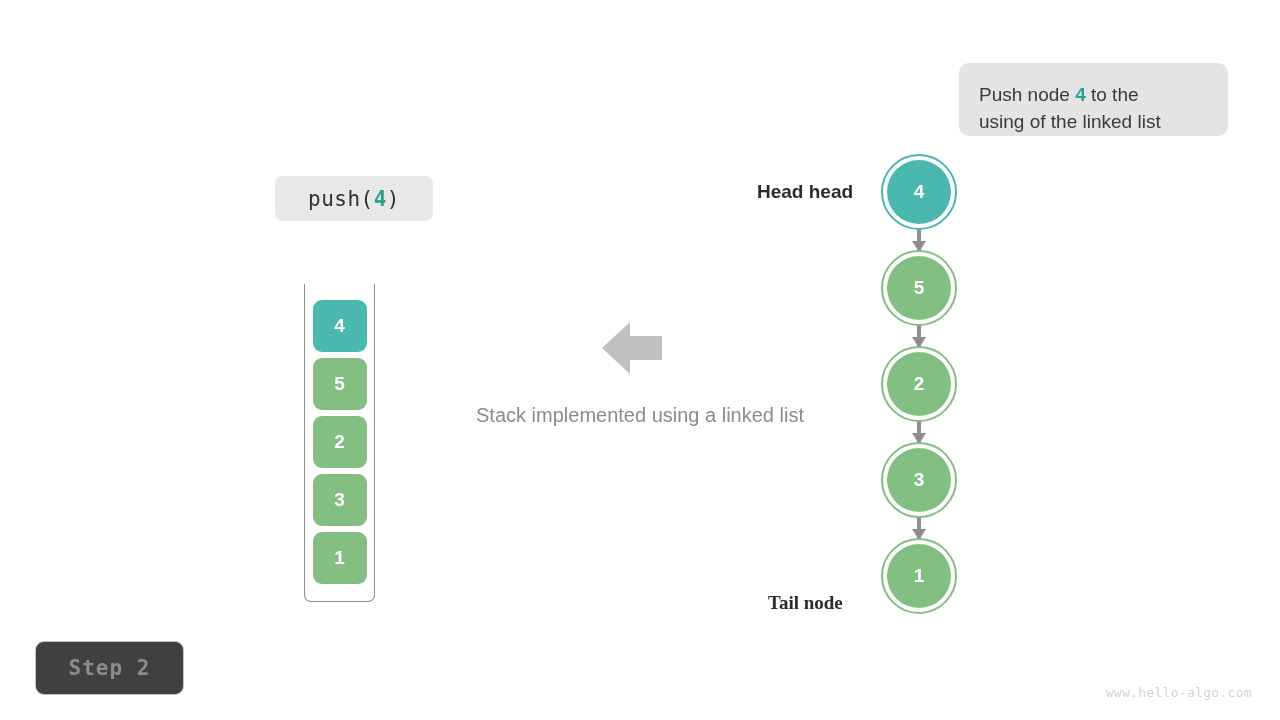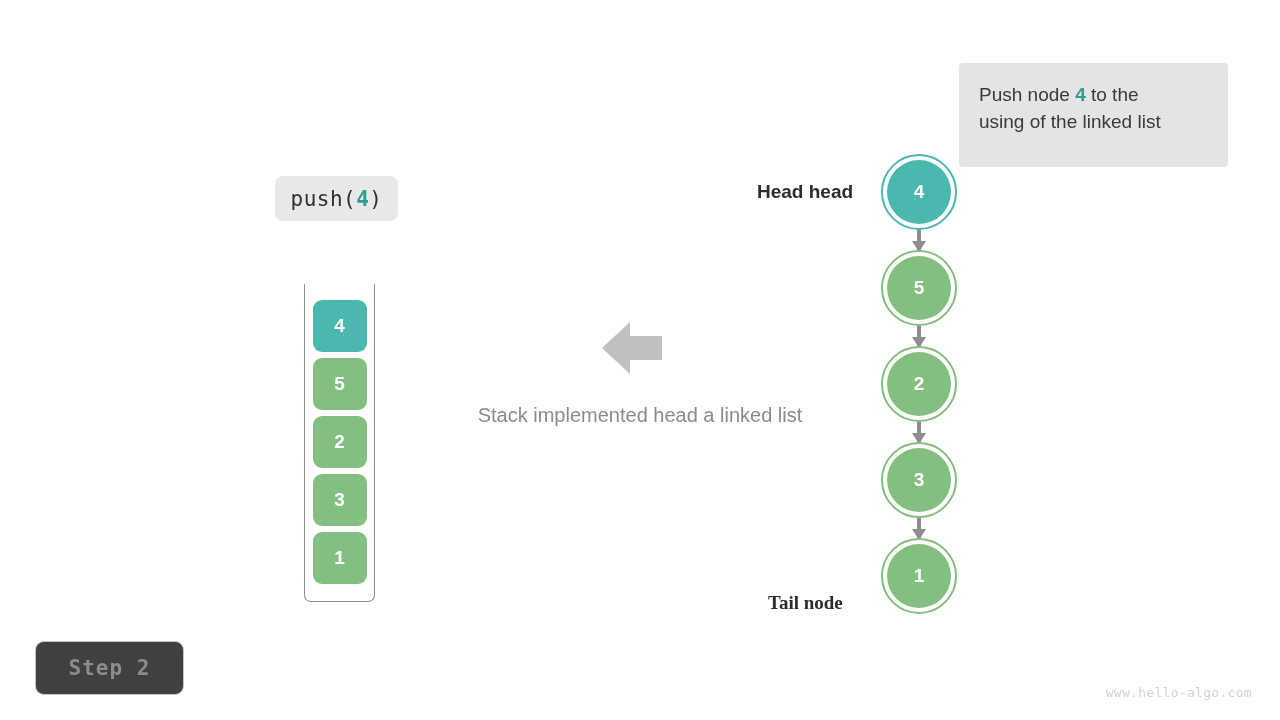--- a/index.html
+++ b/index.html
@@ -15,43 +15,43 @@
     overflow: hidden;
     font-family: "Liberation Sans", sans-serif;
   }
 
   
   #tooltip {
     position: absolute;
     left: 959px;
     top: 63px;
     width: 269px;
-    height: 104px;
+    height: 73px;
     background: #e4e4e4;
-    border-radius: 4px;
+    border-radius: 10px;
     box-sizing: border-box;
     padding: 18px 20px;
   }
   #tooltip .tip-line {
     font-size: 19px;
     color: #3a3a3a;
     line-height: 27px;
     white-space: nowrap;
   }
   #tooltip .tip-accent {
     color: #2e9e8f;
     font-weight: bold;
   }
 
   
   #push-label {
     position: absolute;
     left: 275px;
     top: 176px;
-    width: 123px;
+    width: 158px;
     height: 45px;
     background: #e8e8e8;
     border-radius: 8px;
     display: flex;
     align-items: center;
     justify-content: center;
     font-family: "DejaVu Sans Mono", monospace;
     font-size: 21px;
     color: #303030;
     letter-spacing: 0.5px;
@@ -256,21 +256,21 @@
         <div class="stack-cell" style="background: rgb(132, 191, 130);">1</div>
       </div>
   </div>
 
   <div id="center-arrow">
     <svg width="60" height="56" viewBox="0 0 60 56">
       <polygon points="0,28 28,2 28,16 60,16 60,40 28,40 28,54" fill="#c0c0c0"></polygon>
     </svg>
   </div>
 
-  <div id="caption">Stack implemented head a linked list</div>
+  <div id="caption">Stack implemented using a linked list</div>
 
   <div class="side-label" id="head-label">Head head</div>
   <div class="side-label" id="tail-label">Tail node</div>
 
   <div id="linked-list">
       <div class="ll-edge" style="top: 72px; height: 22px;">
         <div class="shaft"></div>
         <div class="head"></div>
       </div>
       <div class="ll-edge" style="top: 168px; height: 22px;">

